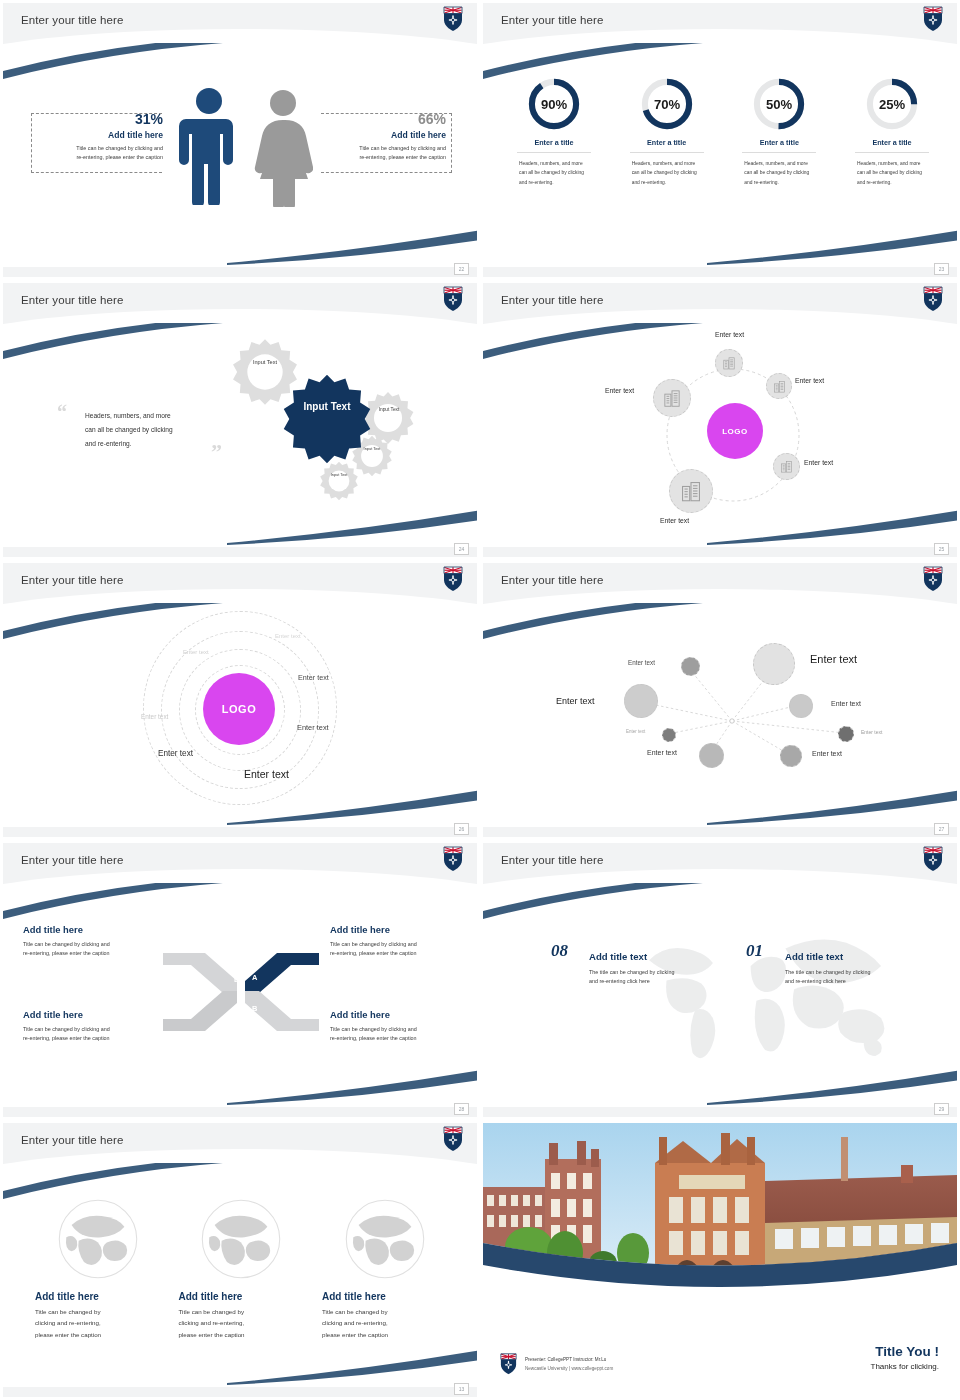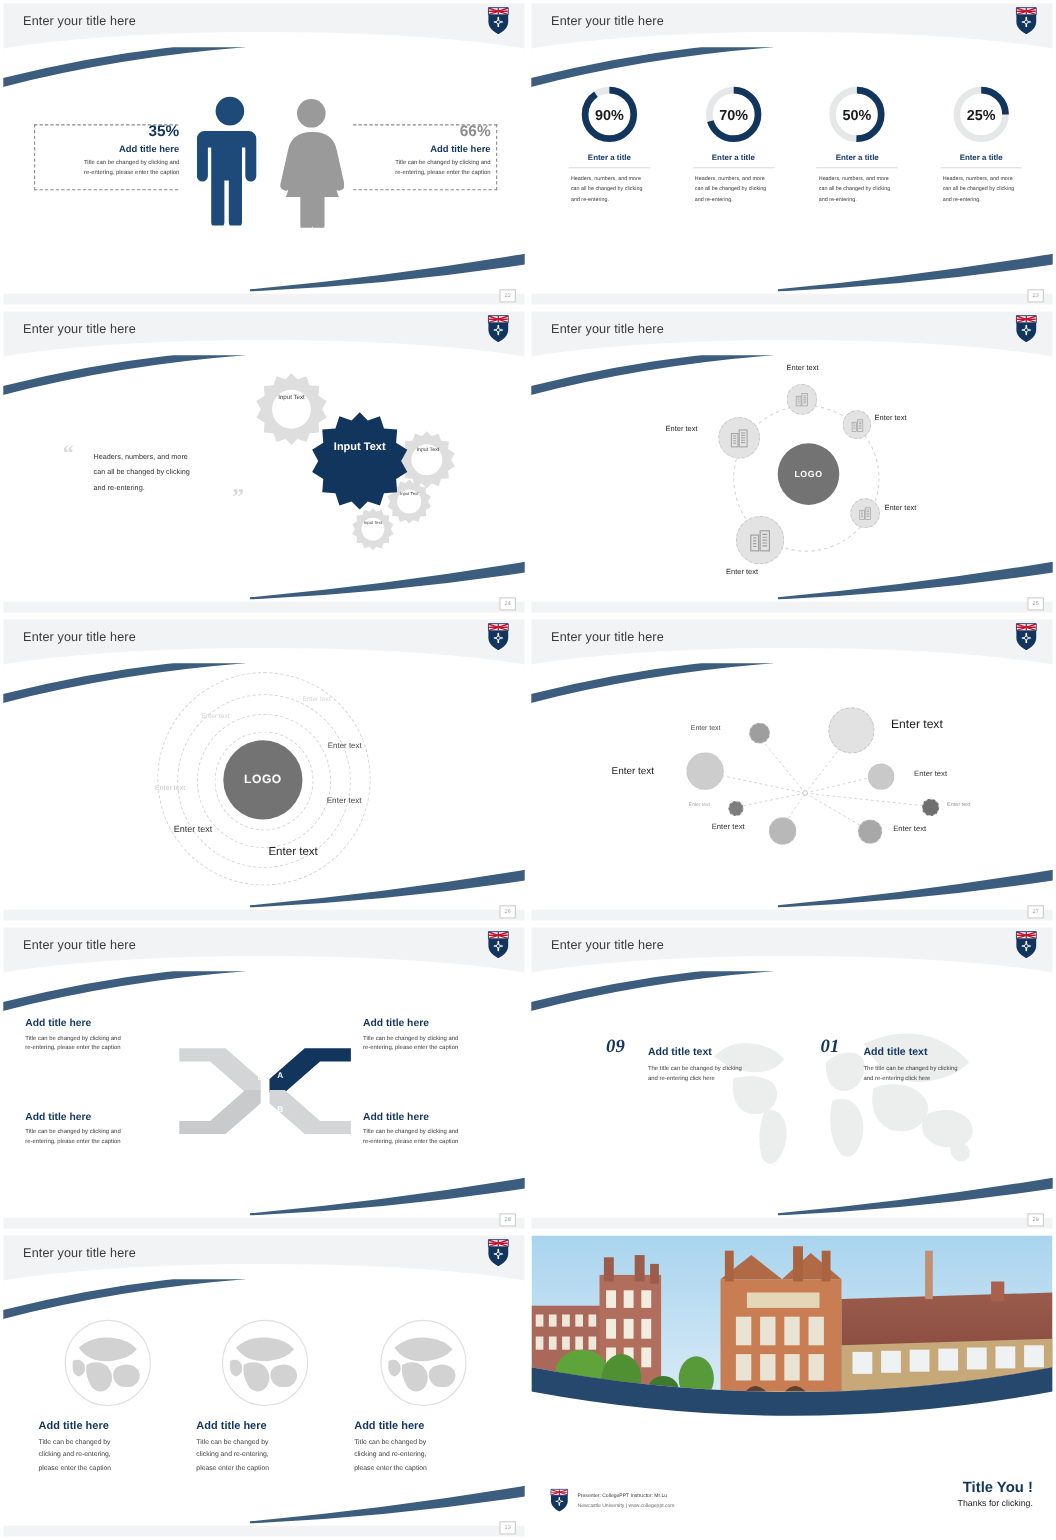--- a/index.html
+++ b/index.html
@@ -25,21 +25,21 @@
   .donutlab{font-size:7.2px;font-weight:bold;color:#12355e;text-align:center;}
   .donutrule{width:74px;height:1px;background:#dcdcdc;margin:5px auto 6px;}
   .donutbody{font-size:4.9px;color:#3d3d3d;line-height:1.9;text-align:left;width:70px;margin:0 auto;}
   
   .gtxt{position:absolute;text-align:center;line-height:1.15;}
   
   .quote{font-family:"Liberation Serif",serif;color:#dadada;font-weight:bold;}
   
   .hublab{position:absolute;font-size:6.8px;color:#2b2b2b;white-space:nowrap;}
   .hubnode{position:absolute;border-radius:50%;background:#e3e3e3;border:1px dashed #c9c9c9;display:flex;align-items:center;justify-content:center;}
-  .logocirc{position:absolute;border-radius:50%;background:#737373;color:#fff;display:flex;align-items:center;justify-content:center;font-weight:bold;letter-spacing:.5px;}
+  .logocirc{position:absolute;border-radius:50%;background:#d946ef;color:#fff;display:flex;align-items:center;justify-content:center;font-weight:bold;letter-spacing:.5px;}
   .ring{position:absolute;border-radius:50%;border:1px dashed #d8d8d8;}
   .netnode{position:absolute;border-radius:50%;border:1px dashed #c5c5c5;}
   .netlab{position:absolute;white-space:nowrap;}
   
   .abcd{position:absolute;font-size:7.5px;font-weight:bold;color:#fff;}
   
   .bignum{font-size:17px;font-weight:bold;font-style:italic;color:#12355e;font-family:"Liberation Serif",serif;}
   
   .photo{position:absolute;left:0;top:0;width:100%;height:170px;overflow:hidden;}
   .thanks{position:absolute;right:18px;bottom:26px;text-align:right;}
@@ -136,21 +136,21 @@
         </svg>
       <svg class="swoosh-tl" viewBox="0 0 250 44" preserveAspectRatio="none">
         <path d="M0 36 Q120 2 250 -6 L250 0 Q120 10 0 44 Z" fill="#3c5d7d"></path>
       </svg>
       <svg class="swoosh-br" viewBox="0 0 260 36" preserveAspectRatio="none">
         <path d="M260 0 Q130 22 0 34 L0 36 Q130 30 260 10 Z" fill="#3c5d7d"></path>
       </svg>
 
       <div class="dashbox" style="left:28px;top:110px;width:130px;height:58px;border-right:none;"></div>
       <div style="position:absolute;left:40px;top:108px;width:120px;text-align:right;">
-        <div class="s1pct nv">35%</div>
+        <div class="s1pct nv">31%</div>
         <div class="addtitle" style="margin-top:3px;">Add title here</div>
         <div class="cap" style="margin-top:4px;">Title can be changed by clicking and</div>
         <div class="cap">re-entering, please enter the caption</div>
       </div>
       <svg style="position:absolute;left:176px;top:77px;width:60px;height:130px;fill:#1e4a7a;" viewBox="0 0 60 120">
           <use href="#sym-male"></use>
         </svg>
       <svg style="position:absolute;left:250px;top:80px;width:60px;height:128px;fill:#9a9a9a;" viewBox="0 0 60 120">
           <use href="#sym-female"></use>
         </svg>
@@ -504,21 +504,21 @@
         </svg>
       <svg class="swoosh-br" viewBox="0 0 260 36" preserveAspectRatio="none">
           <path d="M260 0 Q130 22 0 34 L0 36 Q130 30 260 10 Z" fill="#3c5d7d"></path>
         </svg>
 
       <svg style="position:absolute;left:140px;top:72px;width:290px;height:160px;opacity:.85;" viewBox="0 0 200 100">
           <use href="#sym-worldmap"></use>
         </svg>
 
       <div style="position:absolute;left:68px;top:98px;">
-        <span class="bignum">09</span>
+        <span class="bignum">08</span>
       </div>
       <div style="position:absolute;left:106px;top:108px;width:135px;">
         <div style="font-size:9.6px;font-weight:bold;color:#12355e;">Add title text</div>
         <div class="cap" style="margin-top:6px;">The title can be changed by clicking</div>
         <div class="cap">and re-entering click here</div>
       </div>
 
       <div style="position:absolute;left:263px;top:98px;">
         <span class="bignum">01</span>
       </div>

